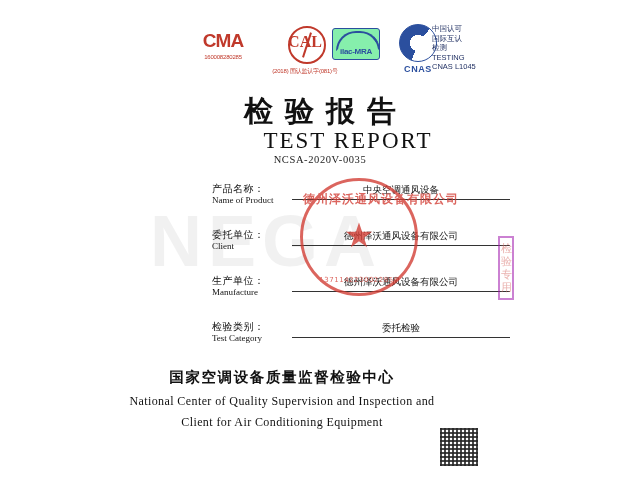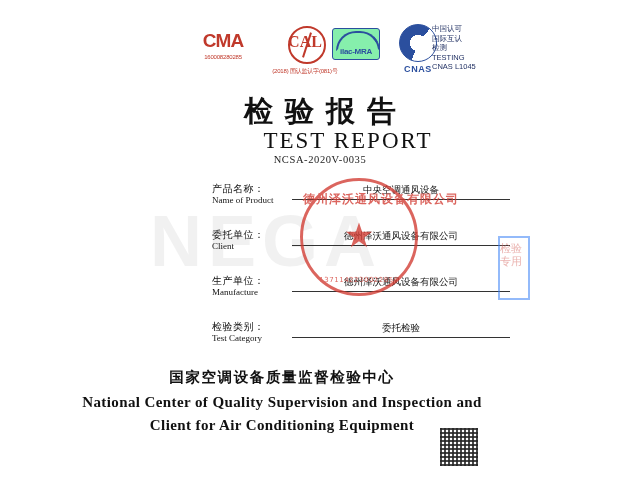--- a/index.html
+++ b/index.html
@@ -281,25 +281,24 @@
   .footer .org-cn {
     font-family: "DejaVu Sans", sans-serif;
     font-size: 14.5px;
     font-weight: bold;
     letter-spacing: 1.6px;
     color: #111111;
   }
   .footer .org-en1,
   .footer .org-en2 {
     font-family: "Liberation Serif", serif;
-    font-size: 15px;
+    font-size: 12px;
     letter-spacing: 0.4px;
     color: #111111;
     margin-top: 7px;
-    font-weight: bold;
   }
   .footer .org-en2 { margin-top: 6px; }
 
   
   .watermark {
     position: absolute;
     left: 150px;
     top: 200px;
     width: 360px;
     text-align: left;
@@ -357,29 +356,29 @@
     color: #d23b32;
     letter-spacing: 0.5px;
     white-space: nowrap;
   }
 
   
   .seal-side {
     position: absolute;
     left: 498px;
     top: 236px;
-    width: 32px;
+    width: 16px;
     height: 64px;
-    border: 2px solid #3b82f6;
+    border: 2px solid #a21caf;
     opacity: 0.55;
     font-family: "DejaVu Sans", sans-serif;
     font-size: 11px;
     color: #d9736d;
     line-height: 13px;
-    text-align: left;
+    text-align: right;
     padding-top: 4px;
     box-sizing: border-box;
     pointer-events: none;
   }
 
   
   .qr {
     position: absolute;
     left: 440px;
     top: 428px;

